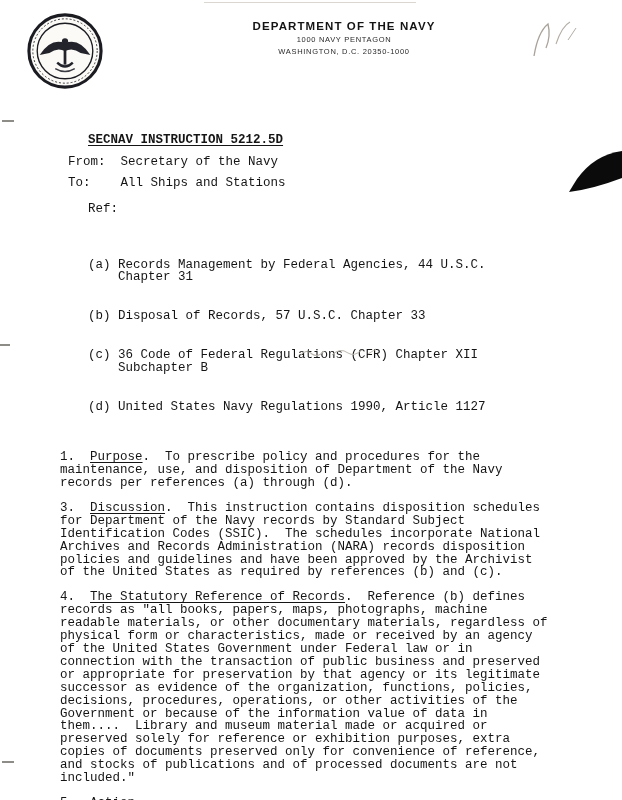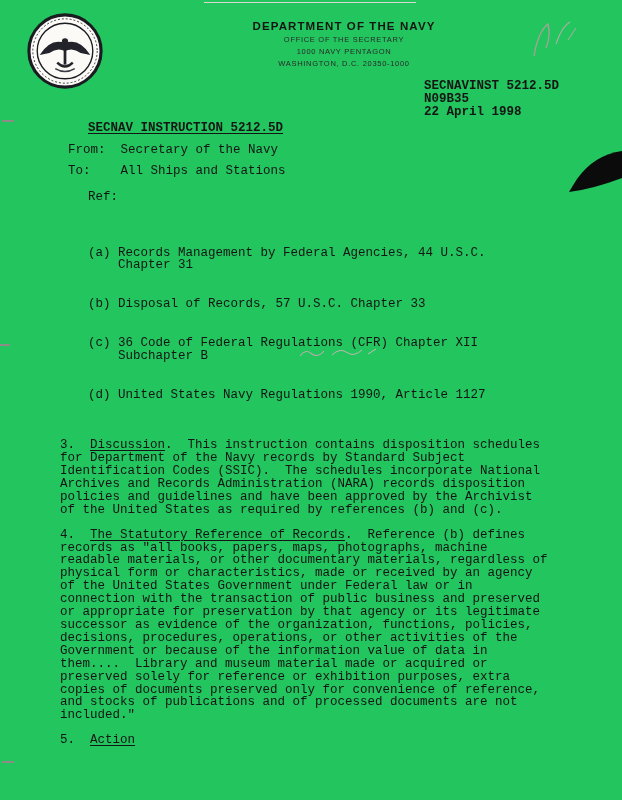--- a/index.html
+++ b/index.html
@@ -5,24 +5,24 @@
   html,body{margin:0;padding:0;}
   body{
     width:622px;height:800px;
     background:#e9e8e4;
     font-family:"Liberation Mono", monospace;
     color:#151515;
   }
   .page{
     position:relative;
     width:622px;height:800px;
-    background:#22c55e;
+    background:#ffffff;
     overflow:hidden;
   }
-  .mono{font-size:12.5px;line-height:12.9px;white-space:pre-wrap;}
+  .mono{font-size:12.5px;line-height:12.9px;white-space:pre-wrap;margin-top:12px;}
 
   
   .letterhead{
     position:absolute;top:20px;left:226px;width:236px;
     text-align:center;color:#141414;
     font-family:"Liberation Sans", sans-serif;
   }
   .lh-main{font-size:11.5px;font-weight:bold;letter-spacing:1.1px;}
   .lh-sub{font-size:7.5px;letter-spacing:.7px;margin-top:3px;color:#2a2a2a;}
 
@@ -69,36 +69,30 @@
     <circle cx="40" cy="40" r="28.5" fill="none" stroke="#1b1b22" stroke-width="1.4"></circle>
     <path d="M14,44 Q26,26 40,32 Q54,26 66,44 L56,42 Q48,36 40,40 Q32,36 24,42 Z" fill="#23232b"></path>
     <circle cx="40" cy="30" r="3.2" fill="#23232b"></circle>
     <rect x="38.6" y="38" width="2.8" height="16" fill="#23232b"></rect>
     <path d="M32,52 Q40,60 48,52" fill="none" stroke="#23232b" stroke-width="2.4"></path>
     <path d="M30,58 Q40,64 50,58" fill="none" stroke="#3a3a42" stroke-width="1.4"></path>
   </svg>
 
   <div class="letterhead">
     <div class="lh-main">DEPARTMENT OF THE NAVY</div>
-    <div class="lh-sub">OFFICE OF THE SECRETARY</div>
     <div class="lh-sub">1000 NAVY PENTAGON</div>
     <div class="lh-sub">WASHINGTON, D.C. 20350-1000</div>
   </div>
 
   <svg class="hand-top" viewBox="0 0 80 56" aria-hidden="true">
     <path d="M16,42 Q20,18 30,10 Q33,22 28,34" fill="none" stroke="#a8a29a" stroke-width="1.3"></path>
     <path d="M38,30 Q44,12 52,8" fill="none" stroke="#b2ada4" stroke-width="1.1"></path>
     <path d="M50,26 L58,14" fill="none" stroke="#b2ada4" stroke-width="1"></path>
   </svg>
 
-  <div class="id-block">
-    <div>SECNAVINST 5212.5D</div>
-    <div>N09B35</div>
-    <div>22 April 1998</div>
-  </div>
 
 
   <svg class="scan-blob" viewBox="0 0 56 46" aria-hidden="true">
     <path d="M56,3 Q28,7 11,31 Q6,39 3,44 Q27,41 56,30 Z" fill="#0b0b0b"></path>
   </svg>
 
   <div class="doc-body">
 
     <div class="mono title-line indent">SECNAV INSTRUCTION 5212.5D</div>
 
@@ -123,20 +117,23 @@
           <span class="ref-text">36 Code of Federal Regulations (CFR) Chapter XII
 Subchapter B</span>
         </span>
         <span class="ref-row">
           <span class="ref-id">(d)</span>
           <span class="ref-text">United States Navy Regulations 1990, Article 1127</span>
         </span>
       </span>
     </div>
 
+    <p class="mono para"><span>1.  </span><span class="u">Purpose</span><span>.  To prescribe policy and procedures for the
+maintenance, use, and disposition of Department of the Navy
+records per references (a) through (d).</span></p>
 
 
     <p class="mono para"><span>3.  </span><span class="u">Discussion</span><span>.  This instruction contains disposition schedules
 for Department of the Navy records by Standard Subject
 Identification Codes (SSIC).  The schedules incorporate National
 Archives and Records Administration (NARA) records disposition
 policies and guidelines and have been approved by the Archivist
 of the United States as required by references (b) and (c).</span></p>
 
     <p class="mono para"><span>4.  </span><span class="u">The Statutory Reference of Records</span><span>.  Reference (b) defines

